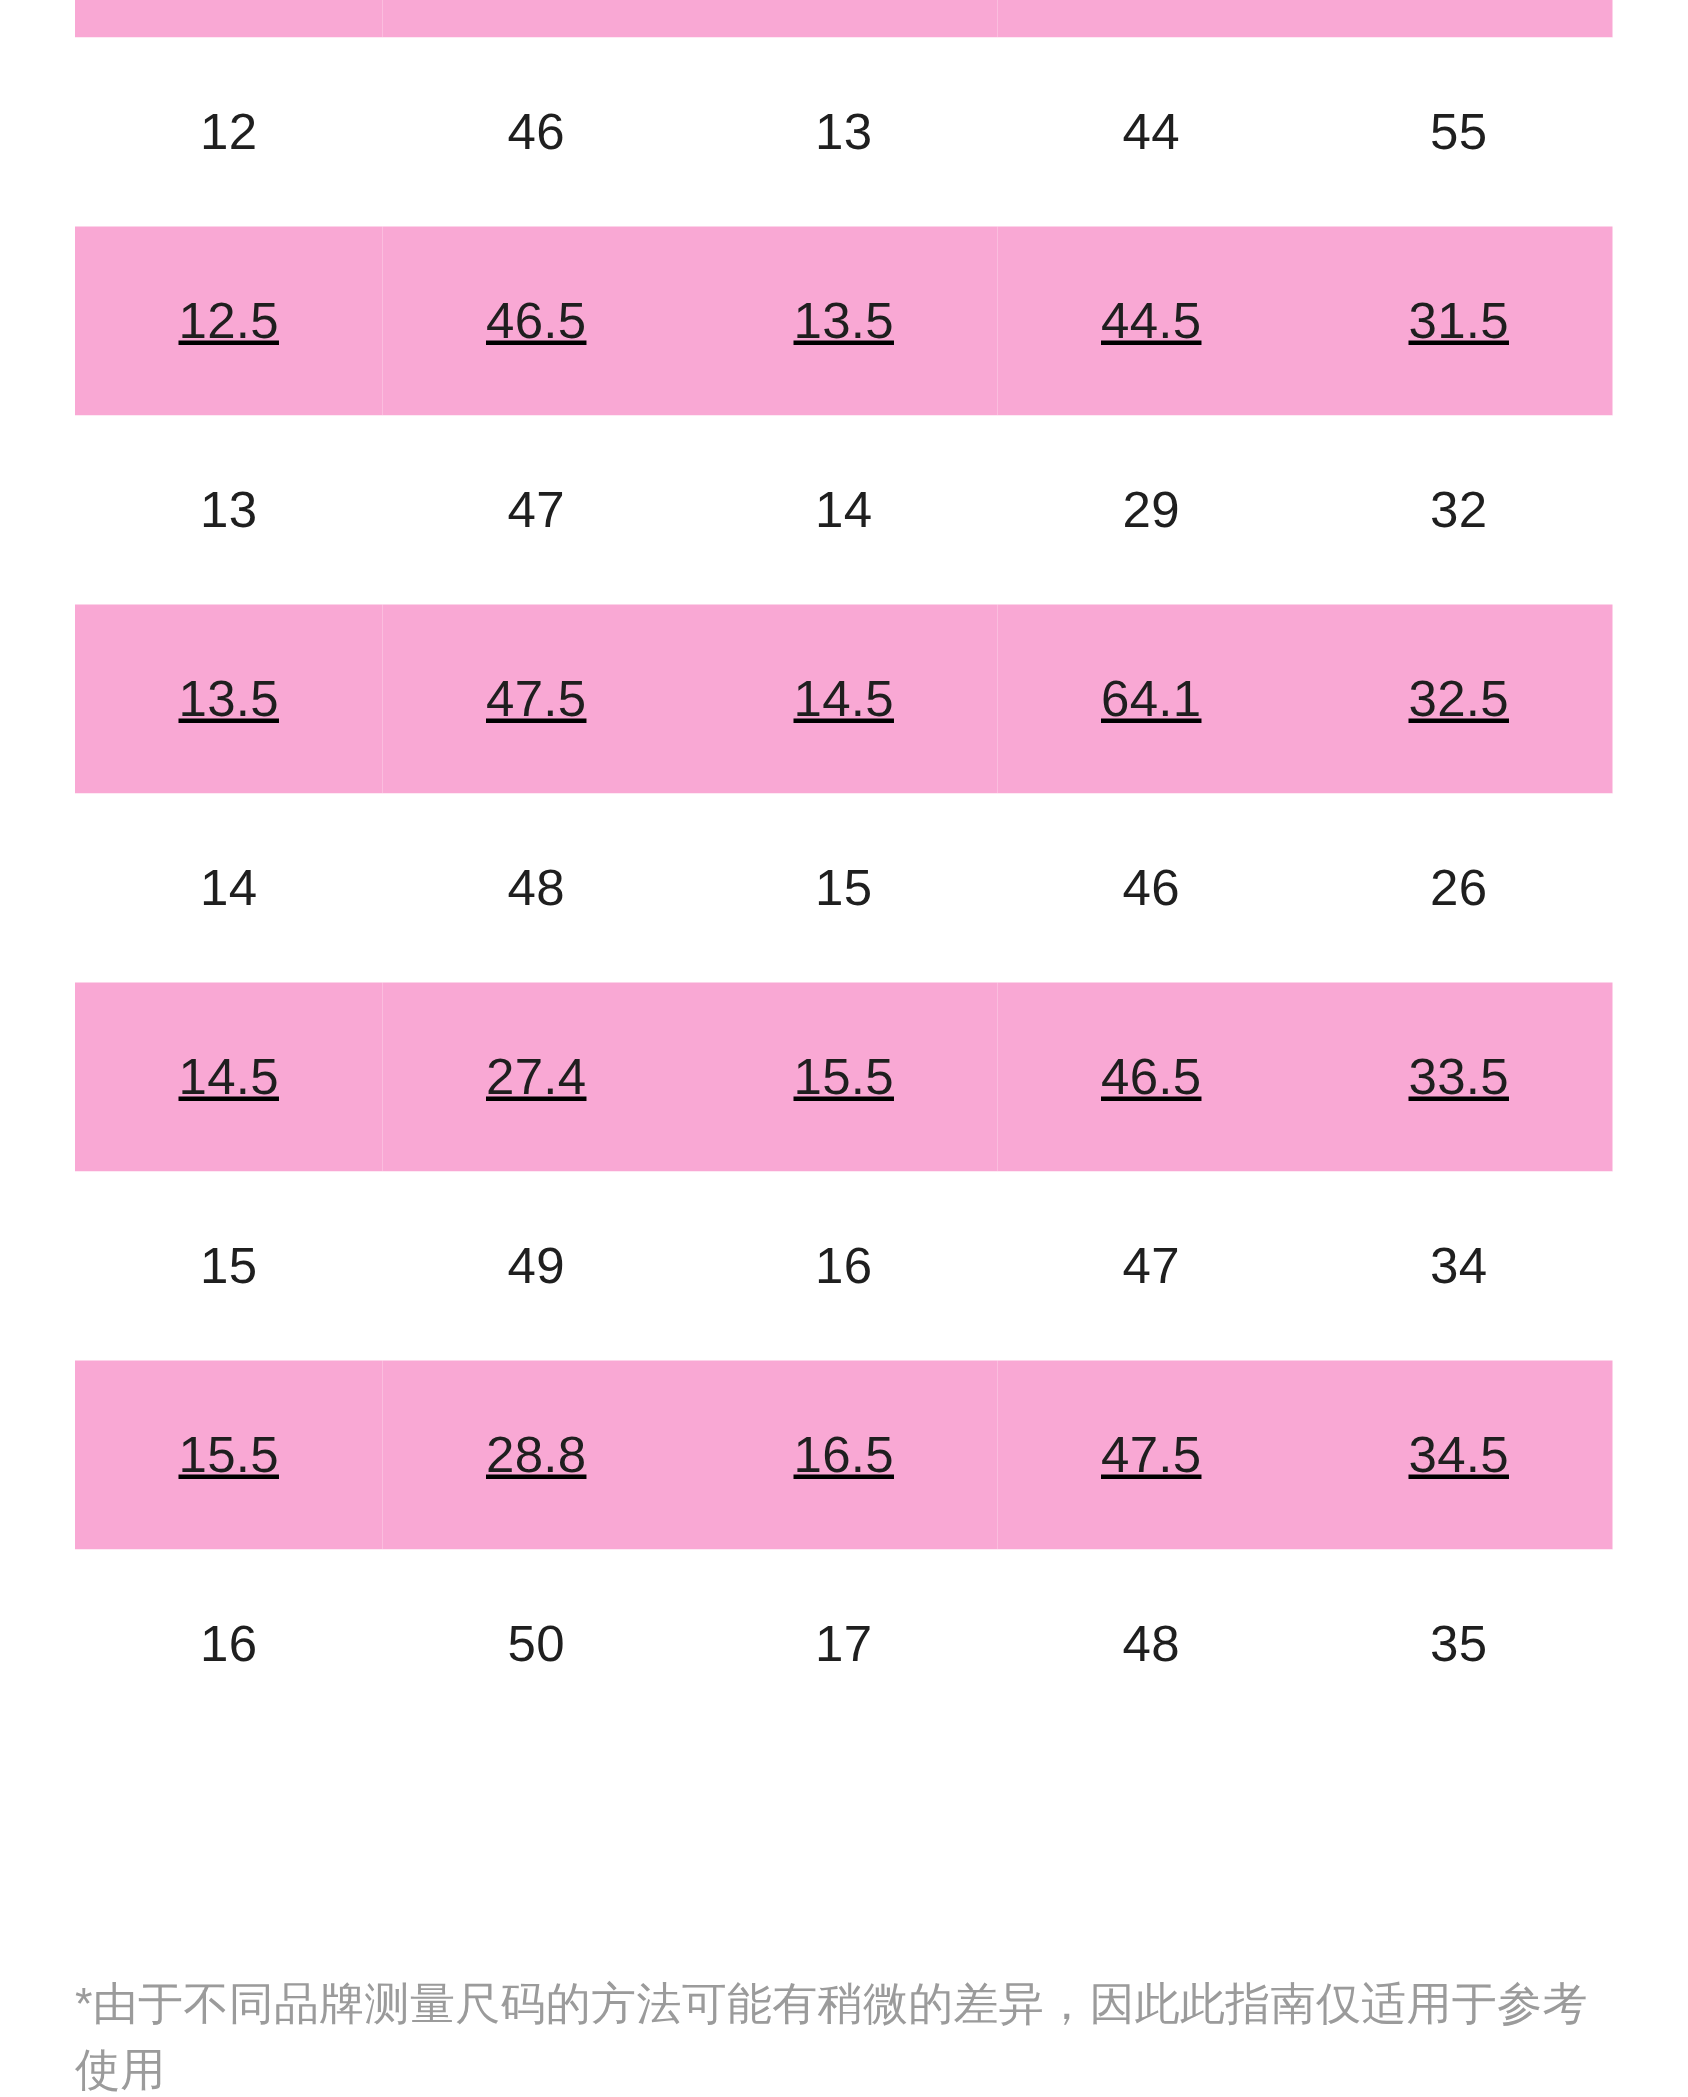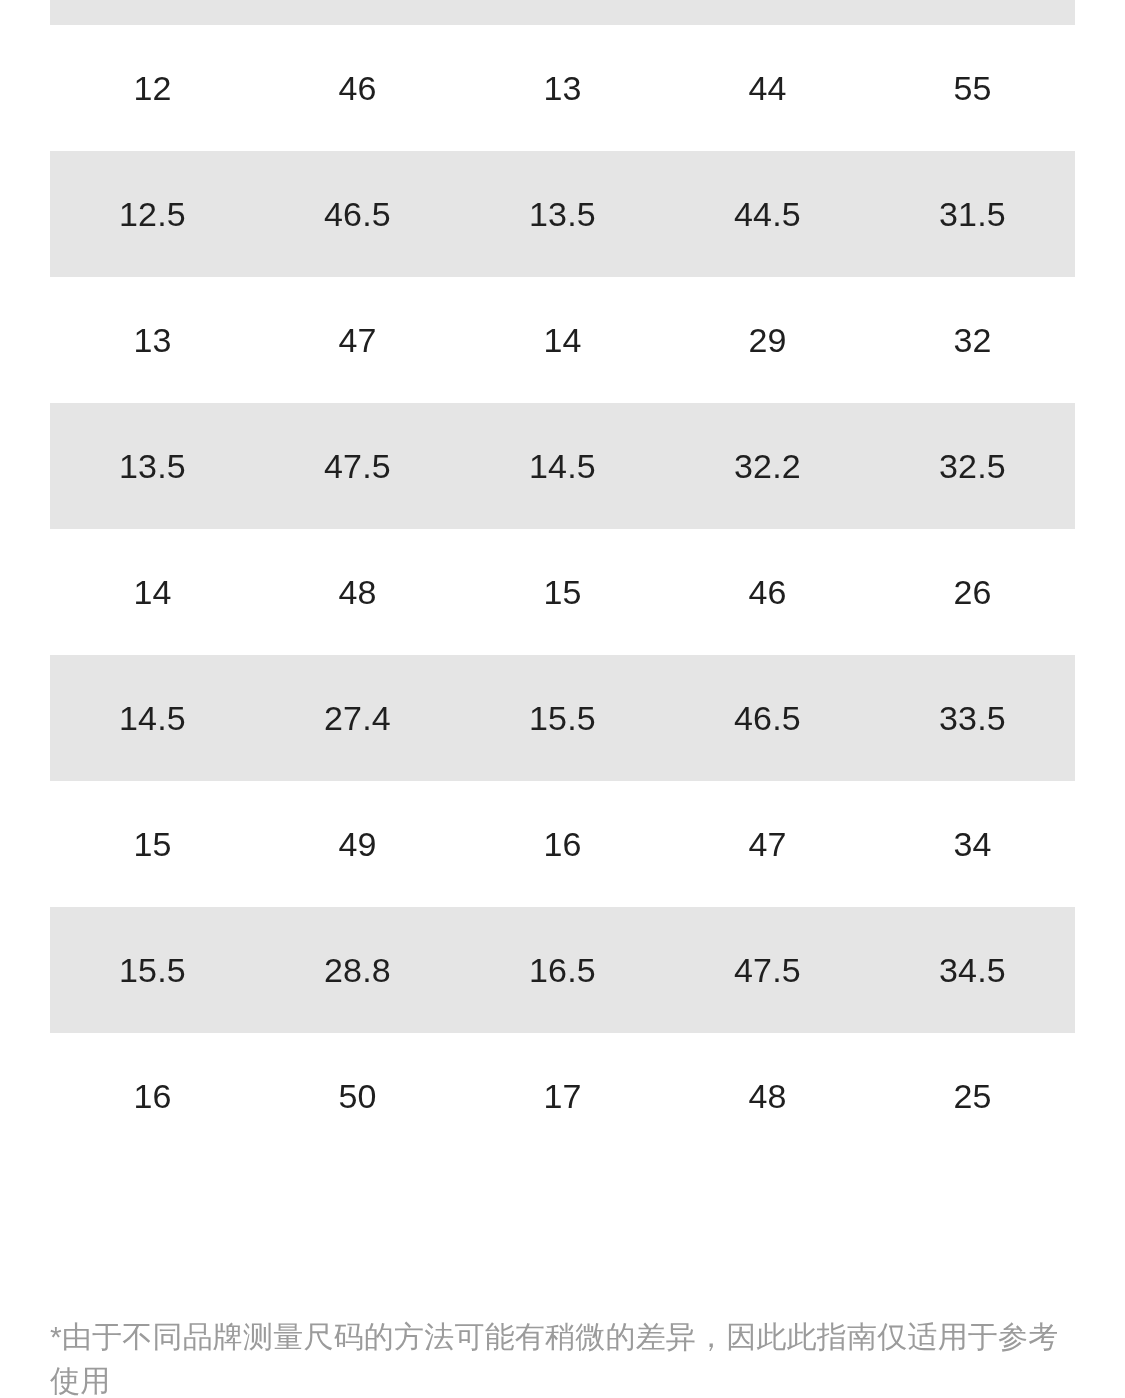--- a/index.html
+++ b/index.html
@@ -24,21 +24,21 @@
     position: absolute;
     left: 50px;
     top: -101px;              
     width: 1025px;
     border-collapse: collapse;
     table-layout: fixed;
   }
 
   .size-table tr { height: 126px; }
 
-  .size-table tr.row-odd  { background: #e5e5e5; }
+  .size-table tr.row-odd  { background: #f9a8d4; text-decoration: underline; }
   .size-table tr.row-even { background: #ffffff; }
 
   .size-table td {
     width: 205px;
     height: 126px;
     text-align: center;
     vertical-align: middle;
     font-size: 34px;
     line-height: 1;
     color: #1f1f1f;
@@ -95,21 +95,21 @@
           <td>13</td>
           <td>47</td>
           <td>14</td>
           <td>29</td>
           <td>32</td>
         </tr>
         <tr class="row-odd">
           <td>13.5</td>
           <td>47.5</td>
           <td>14.5</td>
-          <td>32.2</td>
+          <td>64.1</td>
           <td>32.5</td>
         </tr>
         <tr class="row-even">
           <td>14</td>
           <td>48</td>
           <td>15</td>
           <td>46</td>
           <td>26</td>
         </tr>
         <tr class="row-odd">
@@ -131,20 +131,20 @@
           <td>28.8</td>
           <td>16.5</td>
           <td>47.5</td>
           <td>34.5</td>
         </tr>
         <tr class="row-even">
           <td>16</td>
           <td>50</td>
           <td>17</td>
           <td>48</td>
-          <td>25</td>
+          <td>35</td>
         </tr>
       </tbody>
   </table>
 
   <div class="footnote">*由于不同品牌测量尺码的方法可能有稍微的差异，因此此指南仅适用于参考使用</div>
 
 </div>
 
 </body></html>

